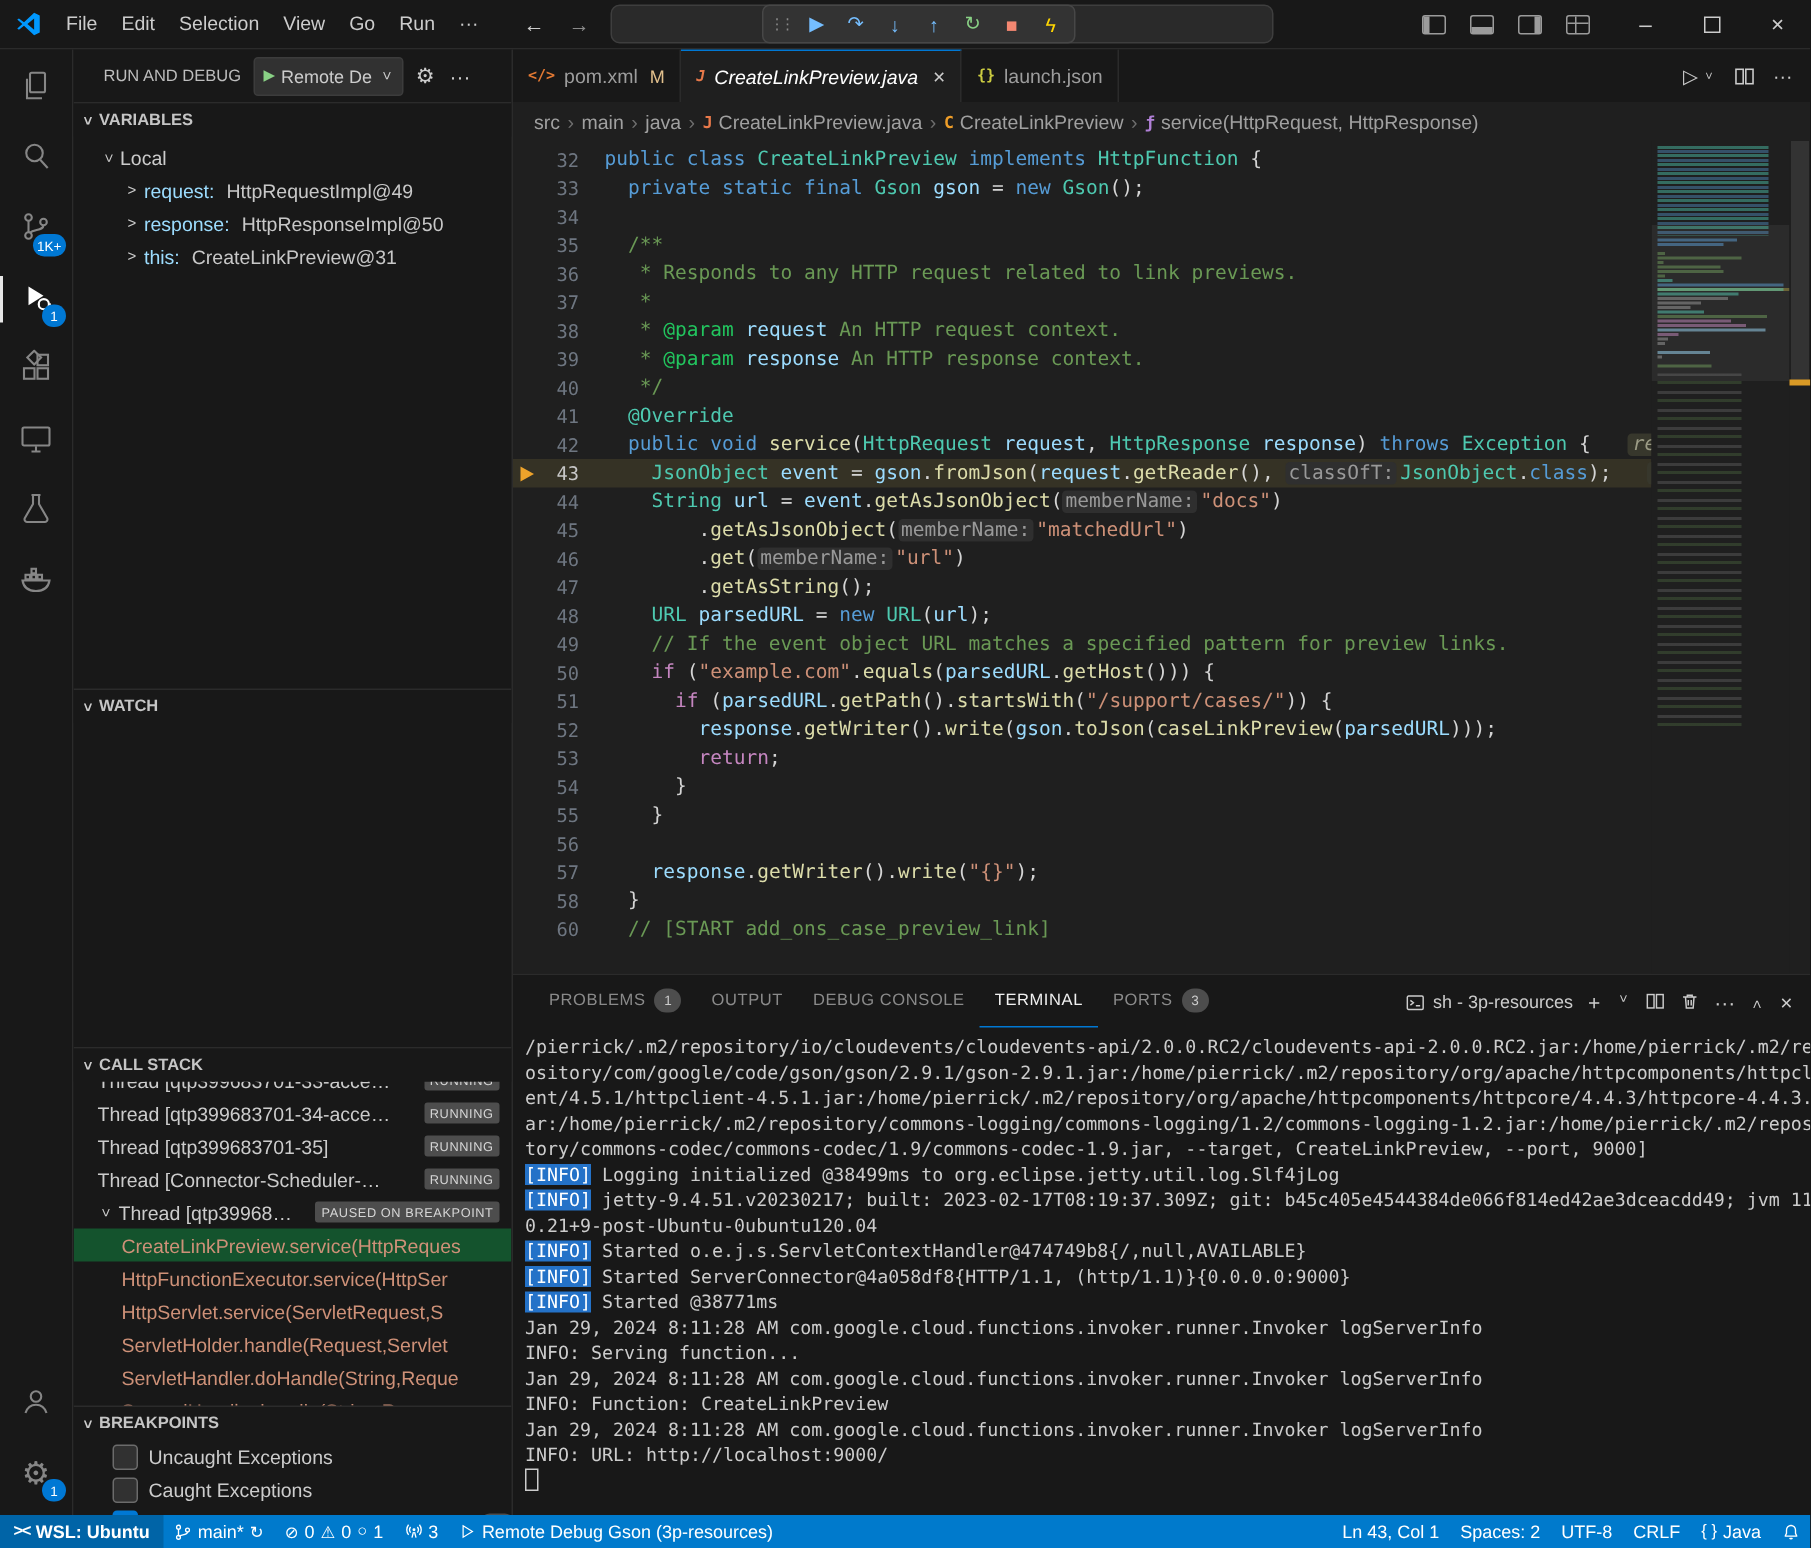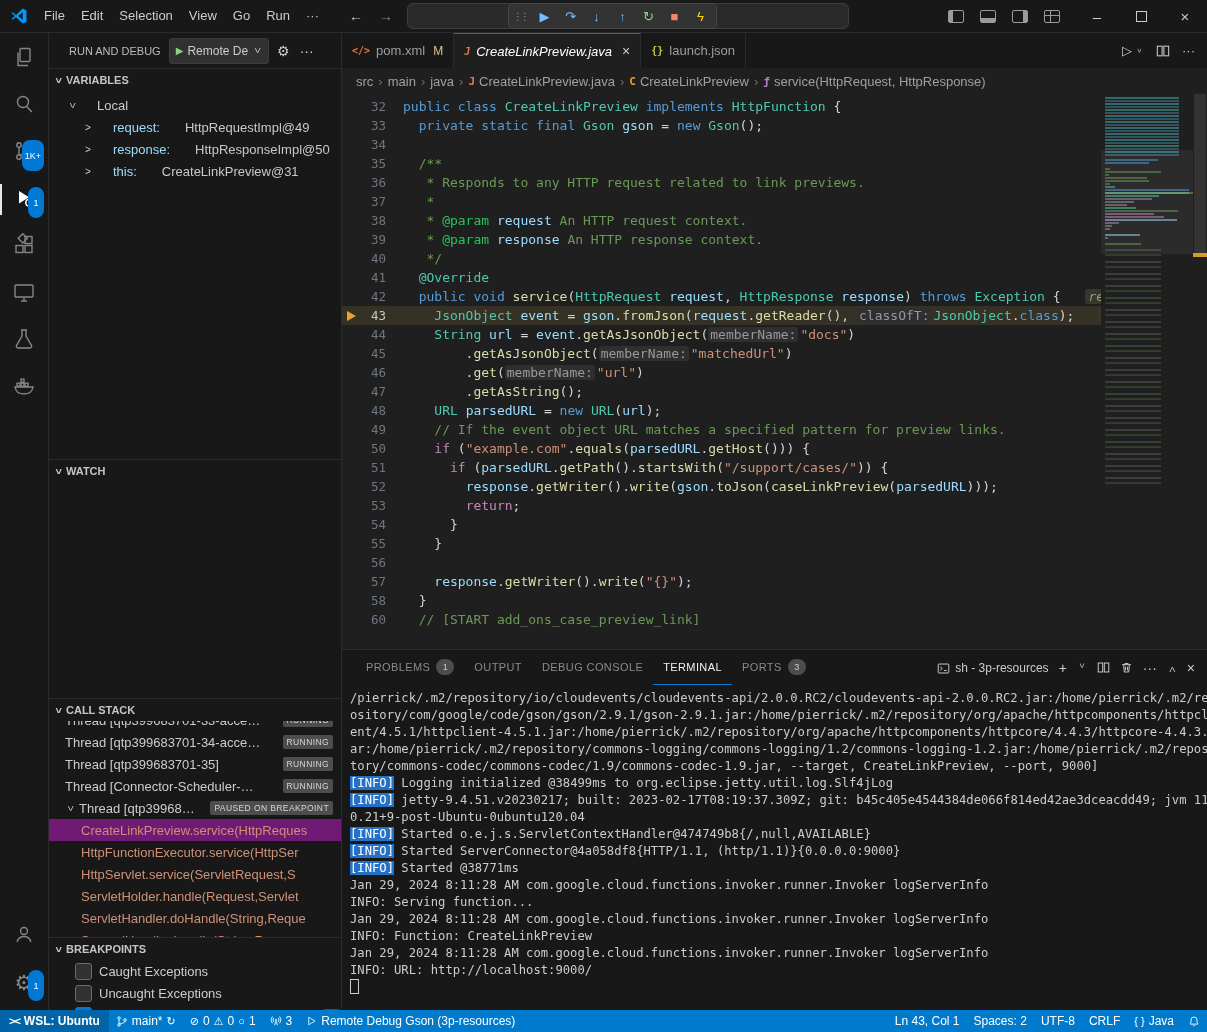--- a/index.html
+++ b/index.html
@@ -34,50 +34,50 @@
 
   
   .main{flex:1;display:flex;min-height:0;}
 
   
   .activitybar{width:48px;background:#181818;border-right:1px solid #2b2b2b;display:flex;flex-direction:column;align-items:center;padding-top:2px;flex:none;}
   .ab-item{width:48px;height:47px;display:flex;align-items:center;justify-content:center;position:relative;color:#868686;}
   .ab-item.active{color:#ffffff;}
   .ab-item.active::before{content:"";position:absolute;left:0;top:8px;bottom:8px;width:2px;background:#e7e7e7;}
   .ab-item svg{width:24px;height:24px;stroke:currentColor;fill:none;stroke-width:1.4;}
-  .ab-badge{position:absolute;right:4px;bottom:5px;min-width:10px;height:31px;padding:0 3px;border-radius:8px;
+  .ab-badge{position:absolute;right:4px;bottom:5px;min-width:10px;height:15px;padding:0 3px;border-radius:8px;
       background:#0078d4;color:#fff;font-size:9px;display:flex;align-items:center;justify-content:center;}
   .ab-bottom{margin-top:auto;margin-bottom:4px;}
   .gear-glyph{font-size:21px;line-height:1;}
 
   
   .sidebar{width:292px;background:#181818;border-right:1px solid #2b2b2b;display:flex;flex-direction:column;flex:none;overflow:hidden;}
   .sb-title{height:35px;flex:none;display:flex;align-items:center;padding:0 8px 0 20px;gap:6px;}
   .sb-title-label{font-size:11px;color:#bdbdbd;flex:none;}
   .launch-picker{display:flex;align-items:center;gap:4px;height:24px;background:#313131;border:1px solid #3c3c3c;border-radius:3px;padding:0 6px;font-size:12px;margin-left:2px;}
   .launch-play{color:#89d185;font-size:10px;}
   .sb-iconbtn{color:#cccccc;font-size:14px;padding:0 2px;}
   .sec{display:flex;flex-direction:column;border-top:1px solid #2b2b2b;overflow:hidden;flex:none;}
   .sec-h{height:22px;flex:none;display:flex;align-items:center;gap:3px;padding-left:4px;font-size:11px;font-weight:bold;color:#c5c5c5;background:#181818;z-index:2;}
   .sec-b{flex:1;overflow:hidden;position:relative;}
   .sec-vars{height:390px;}
   .sec-watch{height:238px;}
   .sec-stack{height:238px;}
   .sec-bp{flex:1;}
   .chev{display:inline-block;width:10px;font-size:10px;color:#cccccc;transform-origin:50% 50%;flex:none;text-align:center;}
   .chev.open{transform:rotate(90deg);}
-  .tree-row{height:22px;display:flex;align-items:center;padding-left:18px;gap:20px;white-space:nowrap;}
+  .tree-row{height:22px;display:flex;align-items:center;padding-left:18px;gap:3px;white-space:nowrap;}
   .tree-row.child{padding-left:34px;}
   .var-name{color:#9cdcfe;}
   .var-value{color:#c8c8c8;margin-left:5px;}
   .cs-row{height:22px;display:flex;align-items:center;padding:0 8px 0 16px;gap:4px;white-space:nowrap;}
   .cs-label{flex:1;overflow:hidden;text-overflow:ellipsis;color:#cccccc;}
   .cs-badge{flex:none;font-size:8.5px;letter-spacing:.4px;background:#4d4d4d;color:#d6d6d6;border-radius:2px;padding:2px 4px;}
   .cs-frame{padding-left:32px;color:#ce9178;}
-  .cs-frame.selected{background:#701a75;}
+  .cs-frame.selected{background:#14532d;}
   .bp-row{height:22px;display:flex;align-items:center;gap:7px;padding-left:26px;position:relative;white-space:nowrap;}
   .cbx{width:15px;height:15px;border:1px solid #6b6b6b;background:#313131;border-radius:3px;flex:none;display:flex;align-items:center;justify-content:center;font-size:11px;color:#fff;}
   .cbx.on{background:#0078d4;border-color:#0078d4;}
   .bp-detail{color:#8c8c8c;font-size:12px;}
   .bp-line{margin-left:auto;margin-right:8px;background:#4d4d4d;border-radius:8px;padding:1px 6px;font-size:10px;color:#d6d6d6;}
 
   
   .editor-col{flex:1;display:flex;flex-direction:column;min-width:0;}
   .tabbar{height:35px;background:#181818;display:flex;align-items:stretch;flex:none;}
   .tab{display:flex;align-items:center;gap:6px;padding:0 10px;border-right:1px solid #2b2b2b;color:#9d9d9d;font-size:13px;}
@@ -373,25 +373,25 @@
           </div>
       </section>
       <section class="sec sec-bp">
         <div class="sec-h">
             <span class="chev open">&gt;</span>
             <span>BREAKPOINTS</span>
           </div>
         <div class="sec-b" id="bp-body">
             <div class="bp-row">
               <span class="cbx"></span>
-              <span>Caught Exceptions</span>
+              <span>Uncaught Exceptions</span>
             </div>
             <div class="bp-row">
               <span class="cbx"></span>
-              <span>Uncaught Exceptions</span>
+              <span>Caught Exceptions</span>
             </div>
             <div class="bp-row">
               <span class="cbx on">✓</span>
               <span>CreateLinkPreview.java</span>
               <span class="bp-detail">src/main/java</span>
               <span class="bp-line">43</span>
             </div>
           </div>
       </section>
     </aside>

